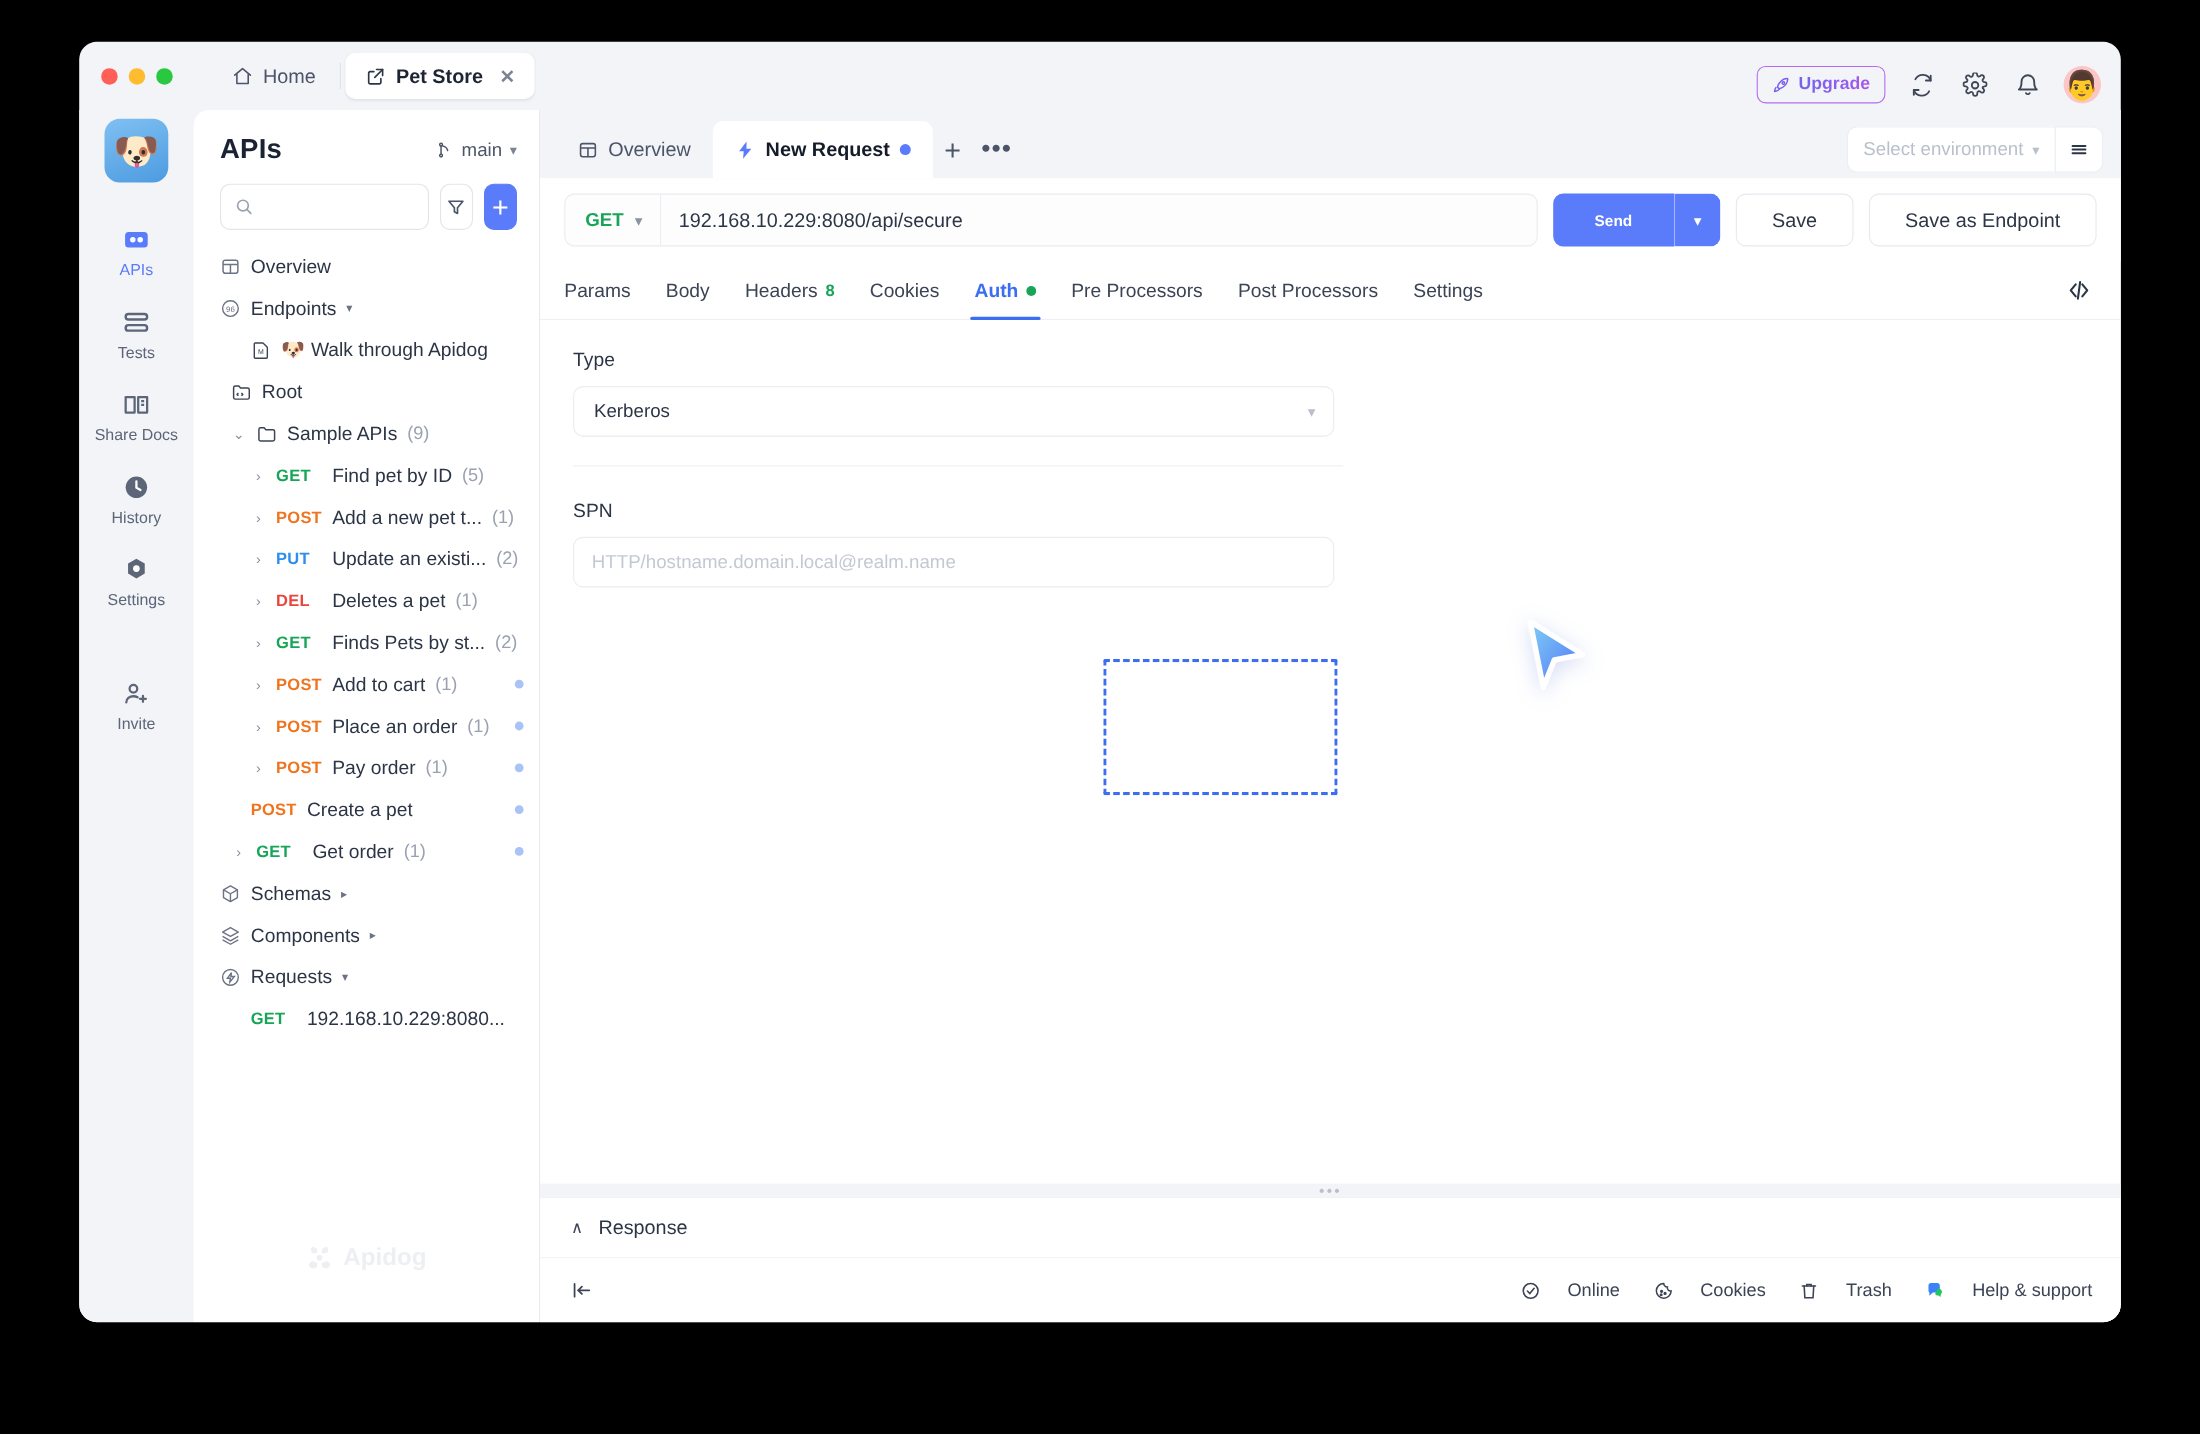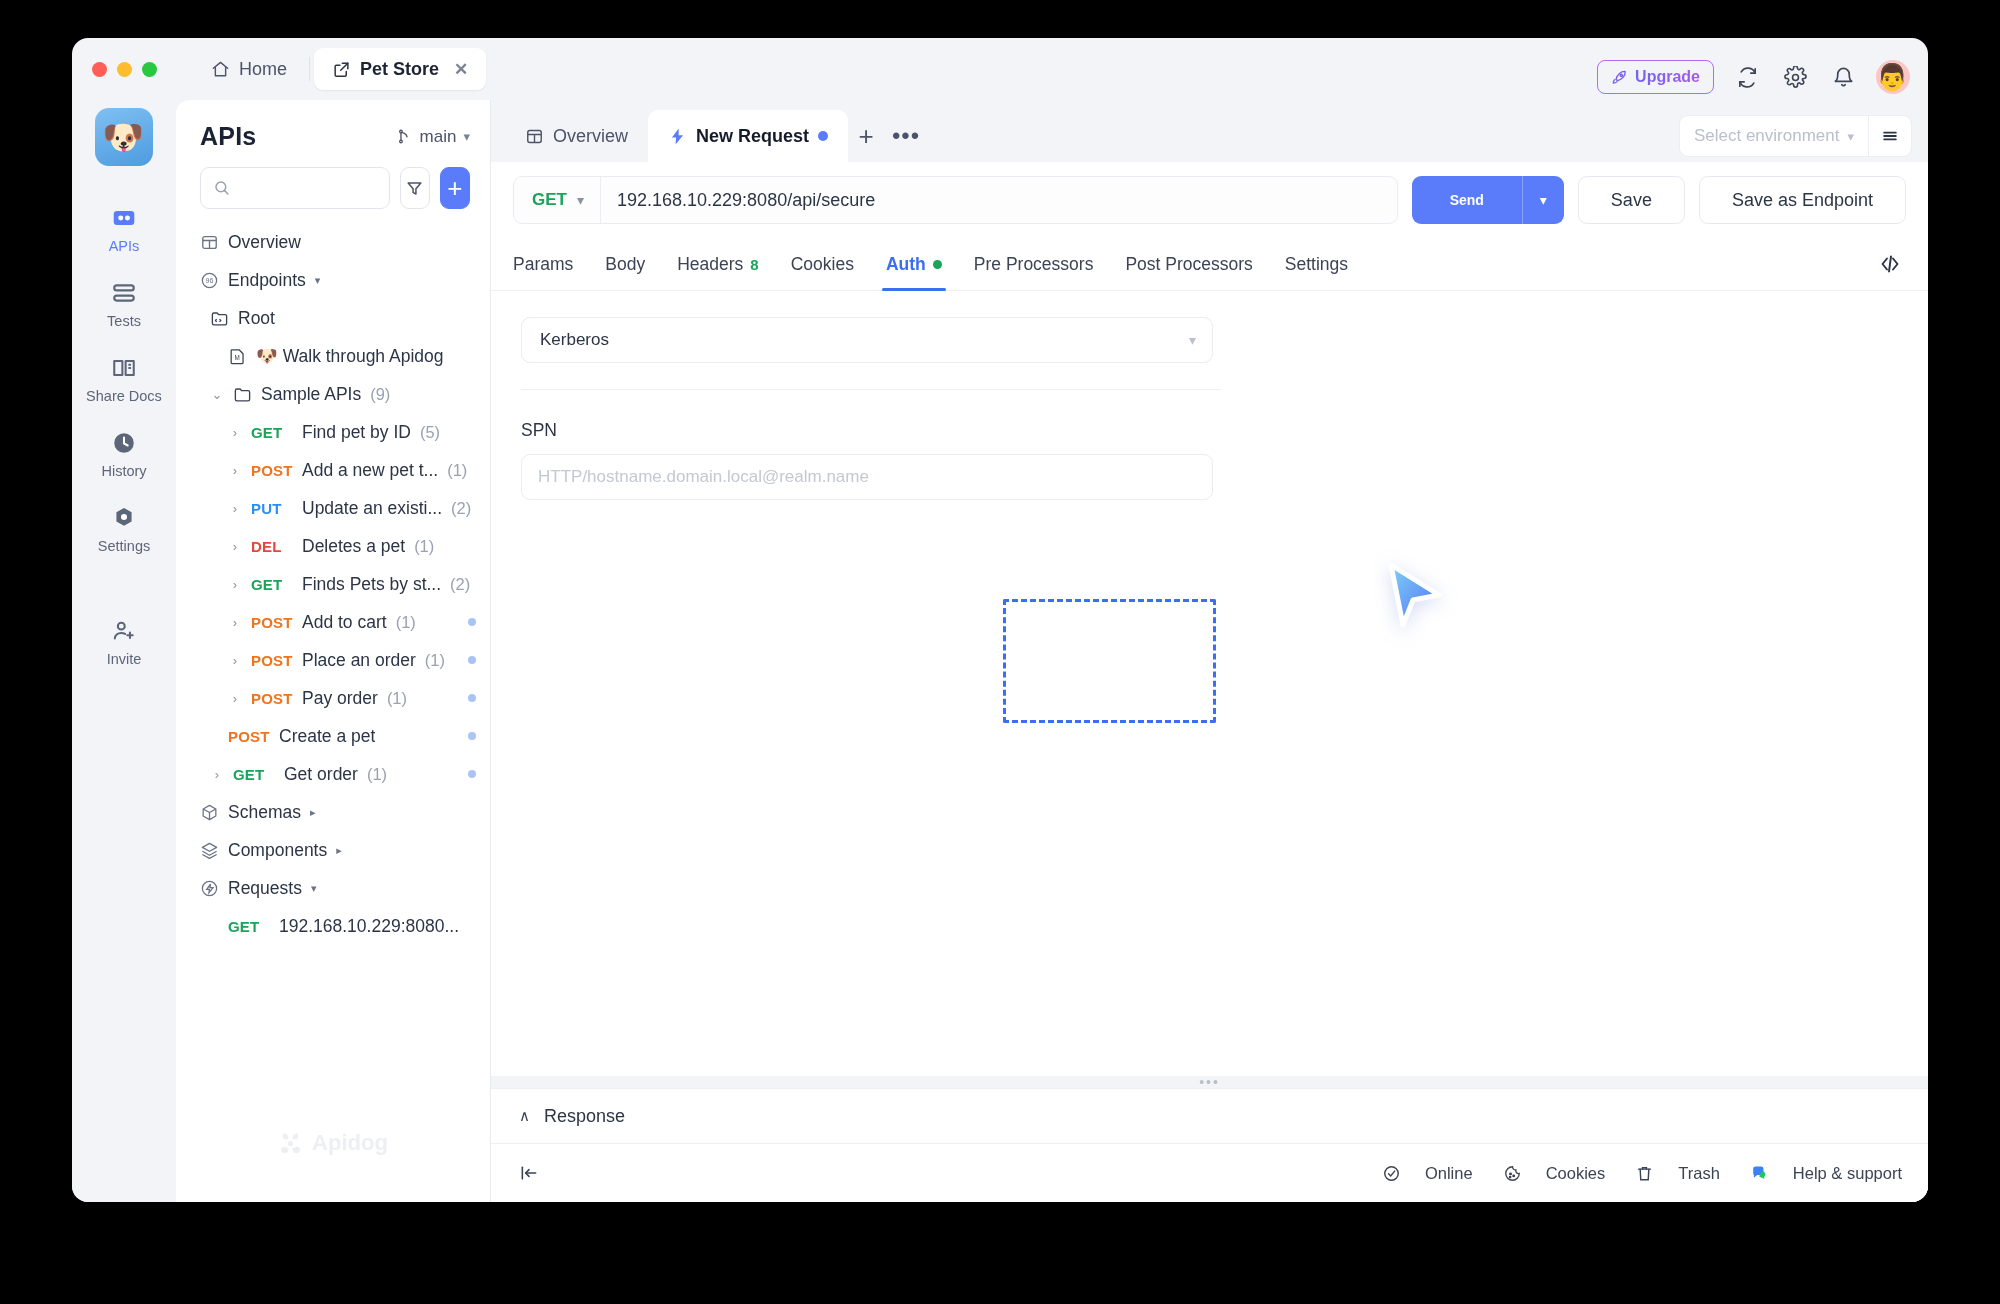--- a/index.html
+++ b/index.html
@@ -489,37 +489,37 @@
           <div class="t-row ind0">
             <span style="display: inline-flex; align-items: center; color: rgb(107, 115, 132);">
               <svg width="19" height="19" viewBox="0 0 24 24" fill="none" stroke="#6b7384" stroke-width="1.6">
                 <circle cx="12" cy="12" r="9"></circle>
                 <text x="12" y="15.5" font-size="9" text-anchor="middle" fill="#6b7384" stroke="none" font-family="sans-serif">96</text>
               </svg>
             </span>
             <span class="t-label">Endpoints</span>
             <span class="tri">▾</span>
           </div>
+          <div class="t-row ind2">
+            <span style="display: inline-flex; align-items: center; color: rgb(107, 115, 132);">
+              <svg width="19" height="19" viewBox="0 0 24 24" fill="none" stroke="#3b4354" stroke-width="1.6" stroke-linejoin="round">
+                <path d="M5 3.5h9l5 5V20a1 1 0 0 1-1 1H5a1 1 0 0 1-1-1V4.5a1 1 0 0 1 1-1z"></path>
+                <text x="11.5" y="16" font-size="8" text-anchor="middle" fill="#3b4354" stroke="none" font-family="sans-serif">M</text>
+              </svg>
+            </span>
+            <span class="t-label">🐶 Walk through Apidog</span>
+          </div>
           <div class="t-row ind1">
             <span style="display: inline-flex; align-items: center; color: rgb(107, 115, 132);">
               <svg width="19" height="19" viewBox="0 0 24 24" fill="none" stroke="#3b4354" stroke-width="1.7" stroke-linejoin="round">
                 <path d="M3 7a2 2 0 0 1 2-2h4l2 2.2h8a2 2 0 0 1 2 2V18a2 2 0 0 1-2 2H5a2 2 0 0 1-2-2z"></path>
                 <path d="M8.5 13l-1.6 1.6 1.6 1.6M12 13l1.6 1.6L12 16.2"></path>
               </svg>
             </span>
             <span class="t-label">Root</span>
-          </div>
-          <div class="t-row ind2">
-            <span style="display: inline-flex; align-items: center; color: rgb(107, 115, 132);">
-              <svg width="19" height="19" viewBox="0 0 24 24" fill="none" stroke="#3b4354" stroke-width="1.6" stroke-linejoin="round">
-                <path d="M5 3.5h9l5 5V20a1 1 0 0 1-1 1H5a1 1 0 0 1-1-1V4.5a1 1 0 0 1 1-1z"></path>
-                <text x="11.5" y="16" font-size="8" text-anchor="middle" fill="#3b4354" stroke="none" font-family="sans-serif">M</text>
-              </svg>
-            </span>
-            <span class="t-label">🐶 Walk through Apidog</span>
           </div>
           <div class="t-row ind1">
             <span class="caret">⌄</span>
             <span style="display: inline-flex; align-items: center; color: rgb(107, 115, 132);">
               <svg width="19" height="19" viewBox="0 0 24 24" fill="none" stroke="#3b4354" stroke-width="1.7" stroke-linejoin="round">
                 <path d="M3 7a2 2 0 0 1 2-2h4l2 2.2h8a2 2 0 0 1 2 2V18a2 2 0 0 1-2 2H5a2 2 0 0 1-2-2z"></path>
               </svg>
             </span>
             <span class="t-label">Sample APIs</span>
             <span class="t-count">(9)</span>
@@ -727,20 +727,21 @@
               <path d="M9 6.5 4.5 12 9 17.5"></path>
               <path d="M15 6.5 19.5 12 15 17.5"></path>
               <path d="M13 4.5 11 19.5"></path>
             </svg>
           </div>
         </div>
 
       <div class="auth-area">
 
         <div class="field-block">
+          <div class="f-label">Type</div>
           <div class="type-row">
             <div class="select-ctl">
               <span>Kerberos</span>
               <span class="chev">▾</span>
             </div>
           </div>
         </div>
 
         <div class="divider-line"></div>
 

